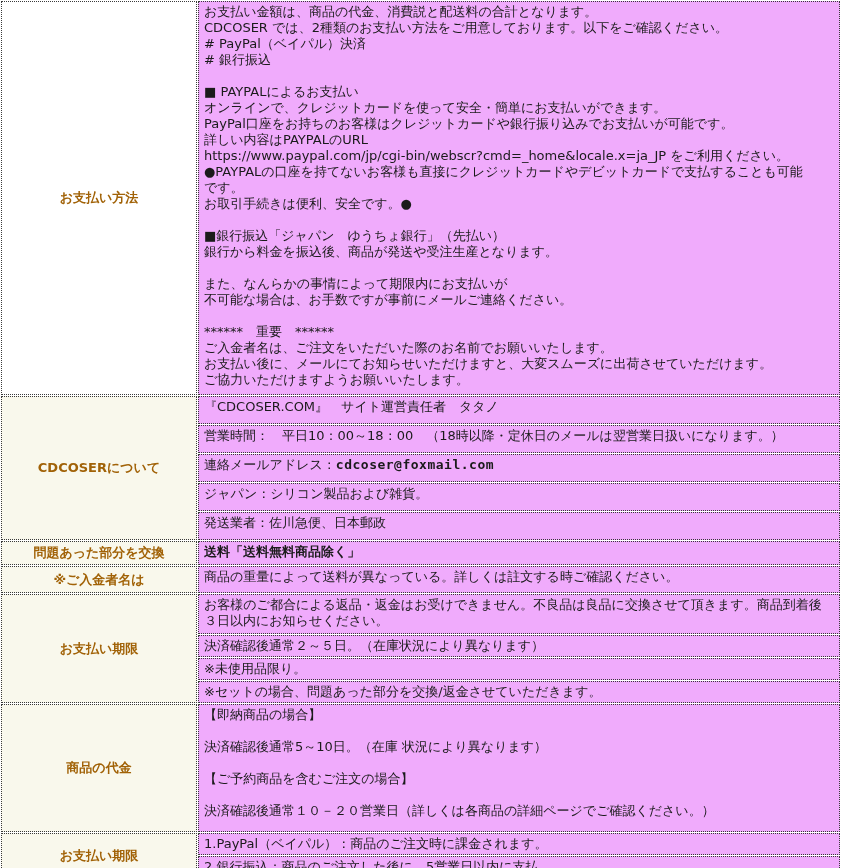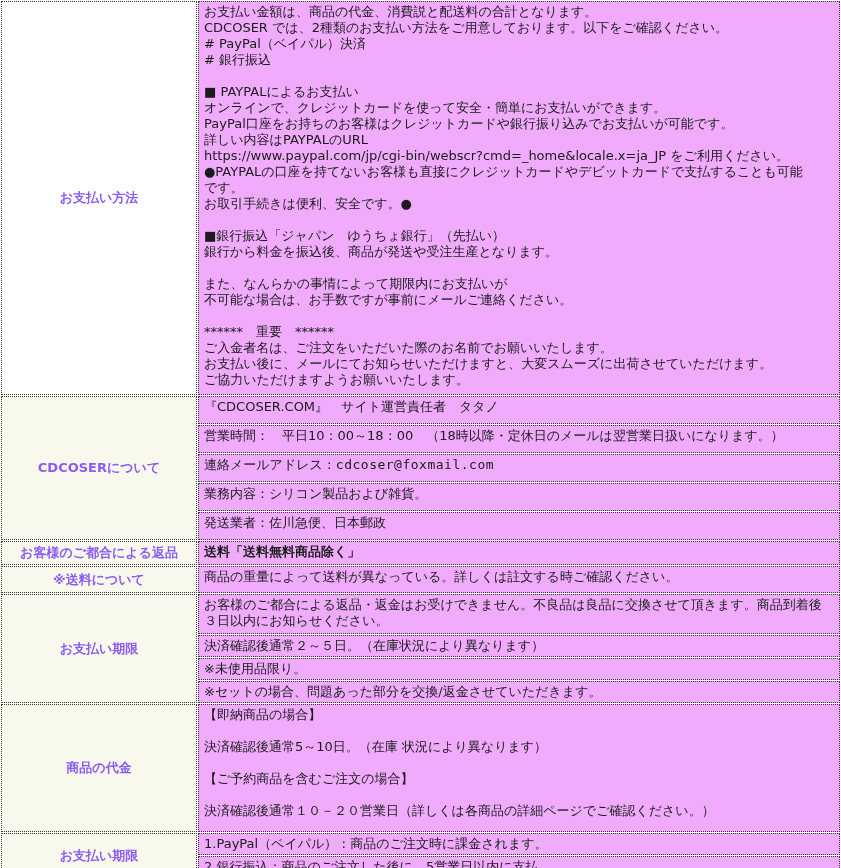--- a/index.html
+++ b/index.html
@@ -30,39 +30,39 @@
     vertical-align: top;
     overflow: hidden;
     word-break: break-all;
   }
   td.label {
     text-align: center;
     vertical-align: middle;
     font-weight: bold;
     background: #f9f8ec;
     padding: 2px;
-    color: #8b5cf6;
+    color: #a16207;
     word-break: keep-all;
   }
   td.label.first { background: #ffffff; }
   td.content {
     padding: 2px 5px;
     line-height: 16px;
     background: #f0abfc;
   }
   .pre { white-space: pre-line; }
   .h-pay   { height: 388px; }
   .h-sub   { height: 22px; }
   .h-fee   { height: 18px; font-weight: bold; }
   .h-ship  { height: 21px; margin-top: 15px; }
   .h-def1  { height: 34px; }
   .h-def   { height: 11px; line-height: 14px; padding-top: 0; padding-bottom: 0; }
   .h-del   { height: 122px; padding-top: 4px; }
   .h-pd    { height: 15px; line-height: 15px; padding-top: 1px; padding-bottom: 1px; margin-top: 25px; }
-  .email { font-weight: normal; font-family: "DejaVu Sans Mono", monospace; letter-spacing: 0.5px; }
+  .email { font-weight: bold; font-family: "DejaVu Sans Mono", monospace; letter-spacing: 0.5px; }
   .bottom-bar {
     width: 841px;
     height: 5px;
     background: #141414;
     margin-top: 0px;
   }
 </style>
 </head>
 <body>
 
@@ -108,33 +108,33 @@
     </tr>
     <tr>
       <td class="content h-sub">営業時間：　平日10：00～18：00　（18時以降・定休日のメールは翌営業日扱いになります。）</td>
     </tr>
     <tr>
       <td class="content h-sub">
         <span>連絡メールアドレス：</span><span class="email">cdcoser@foxmail.com</span>
       </td>
     </tr>
     <tr>
-      <td class="content h-sub">業務内容：シリコン製品および雑貨。</td>
+      <td class="content h-sub">ジャパン：シリコン製品および雑貨。</td>
     </tr>
     <tr>
       <td class="content h-sub">発送業者：佐川急便、日本郵政</td>
     </tr>
 
     <tr>
-      <td class="label">お客様のご都合による返品</td>
+      <td class="label">問題あった部分を交換</td>
       <td class="content h-fee">送料「送料無料商品除く」</td>
     </tr>
 
     <tr>
-      <td class="label">※送料について</td>
+      <td class="label">※ご入金者名は</td>
       <td class="content h-ship">商品の重量によって送料が異なっている。詳しくは註文する時ご確認ください。</td>
     </tr>
 
     <tr>
       <td class="label" rowspan="4">お支払い期限</td>
       <td class="content h-def1">お客様のご都合による返品・返金はお受けできません。不良品は良品に交換させて頂きます。商品到着後３日以内にお知らせください。</td>
     </tr>
     <tr>
       <td class="content h-def">決済確認後通常２～５日。（在庫状況により異なります）</td>
     </tr>

